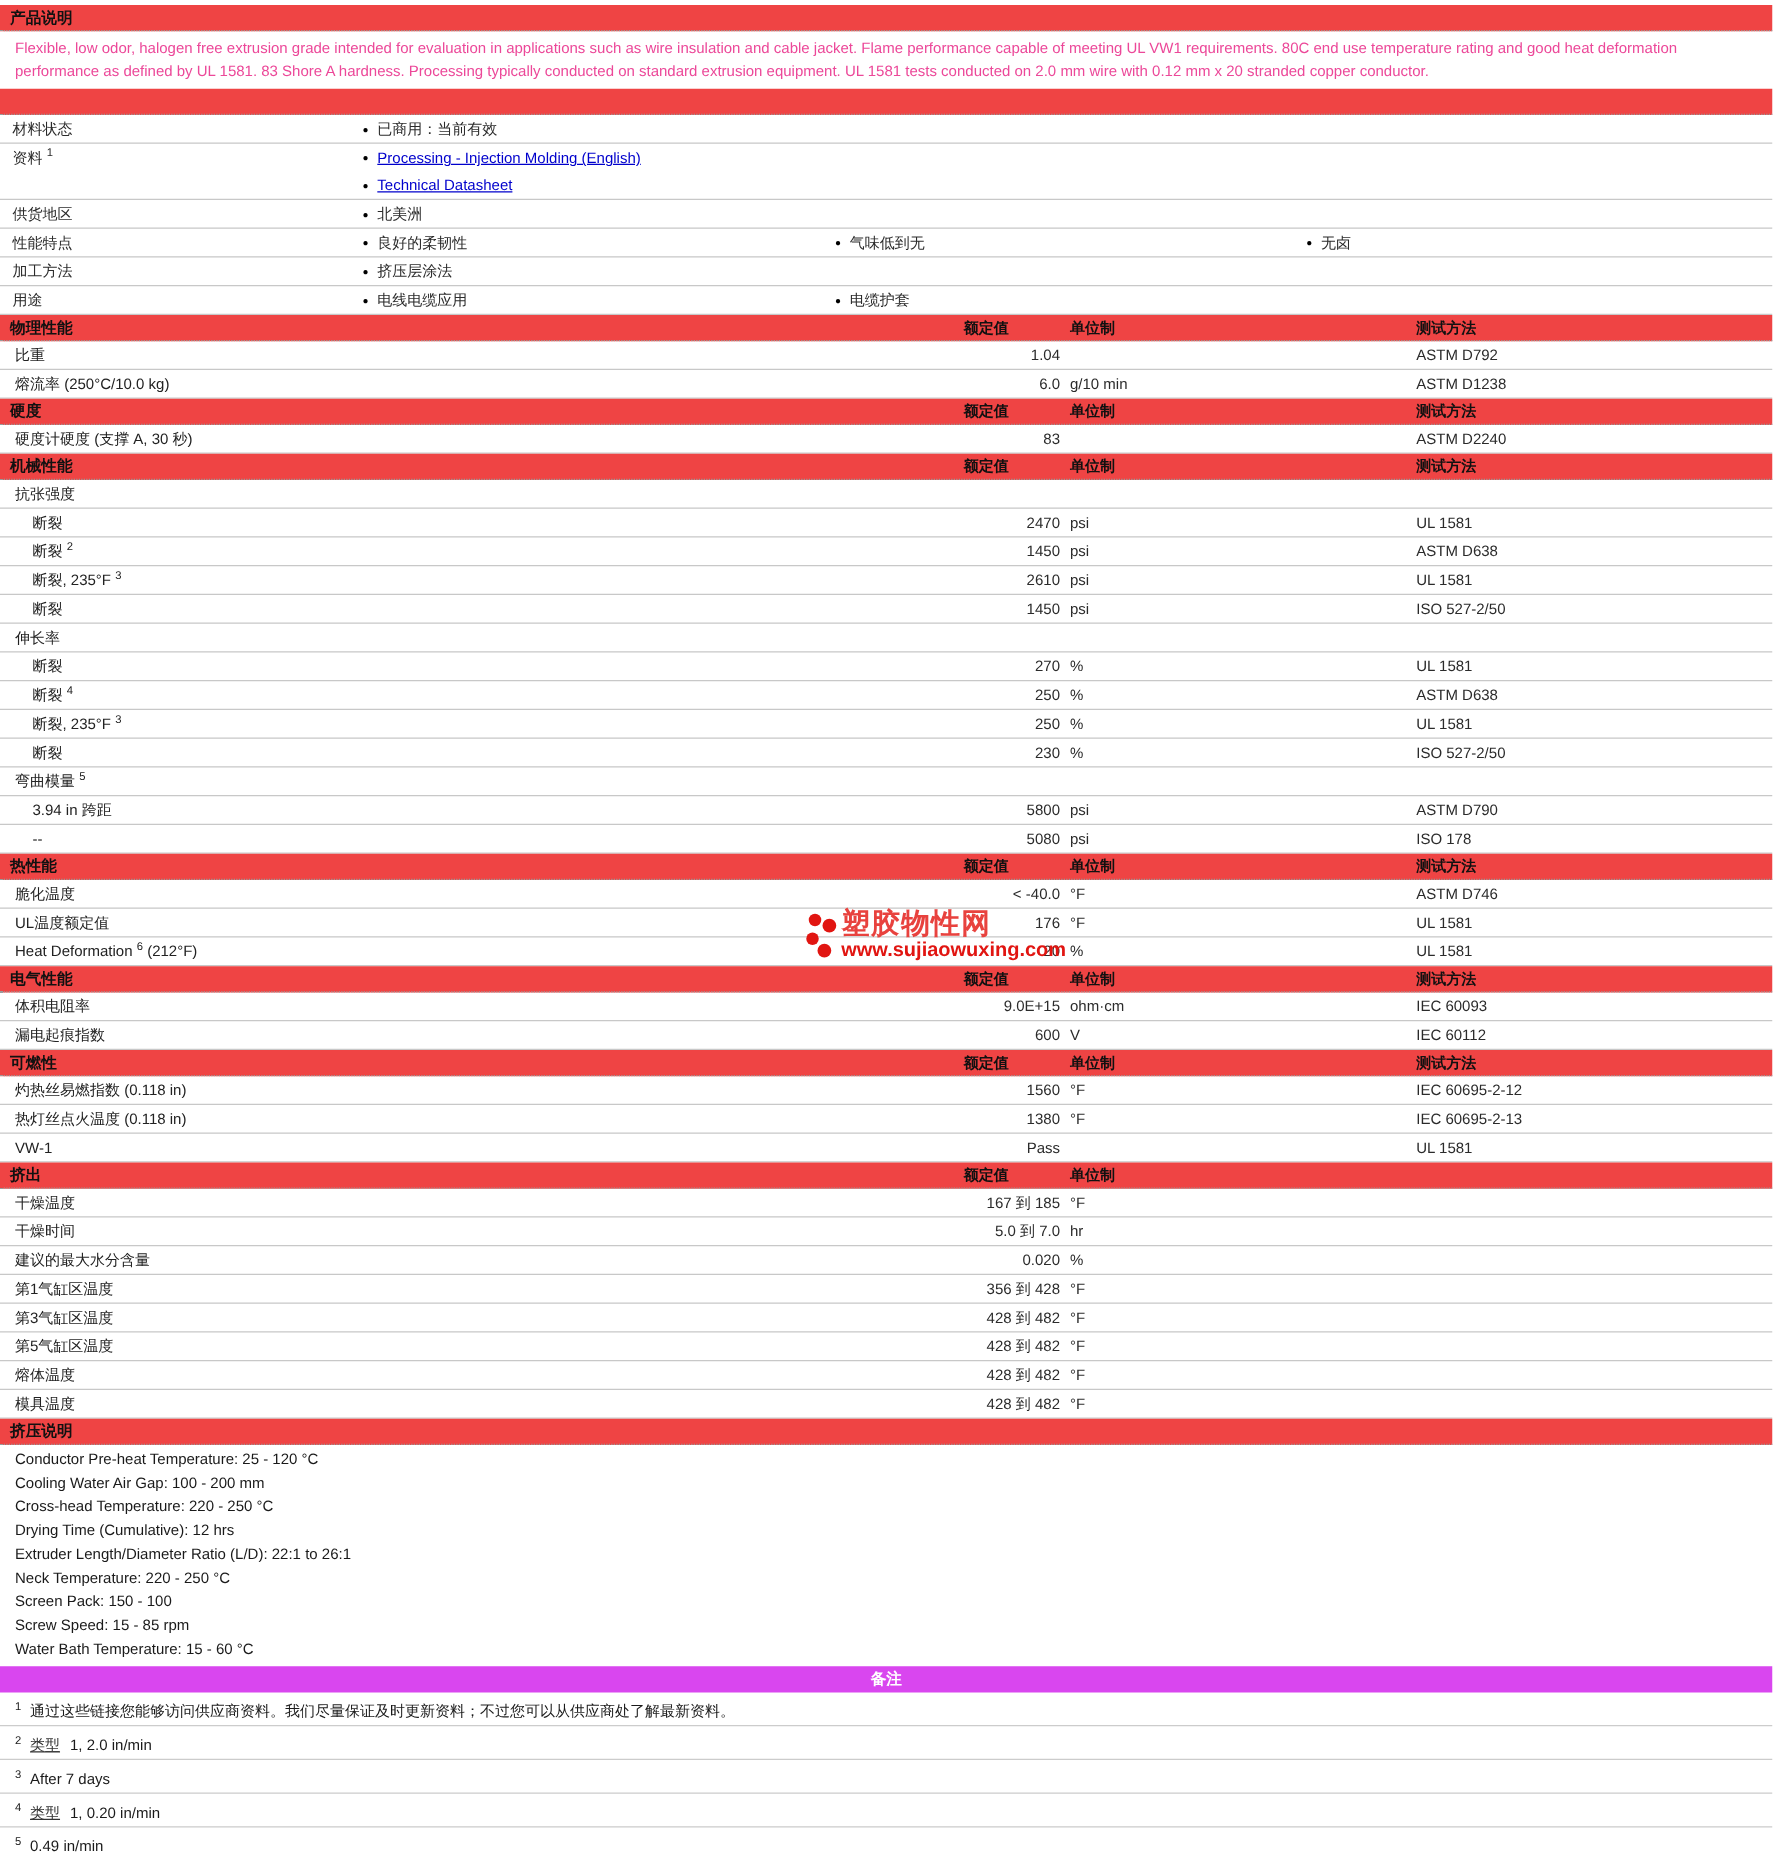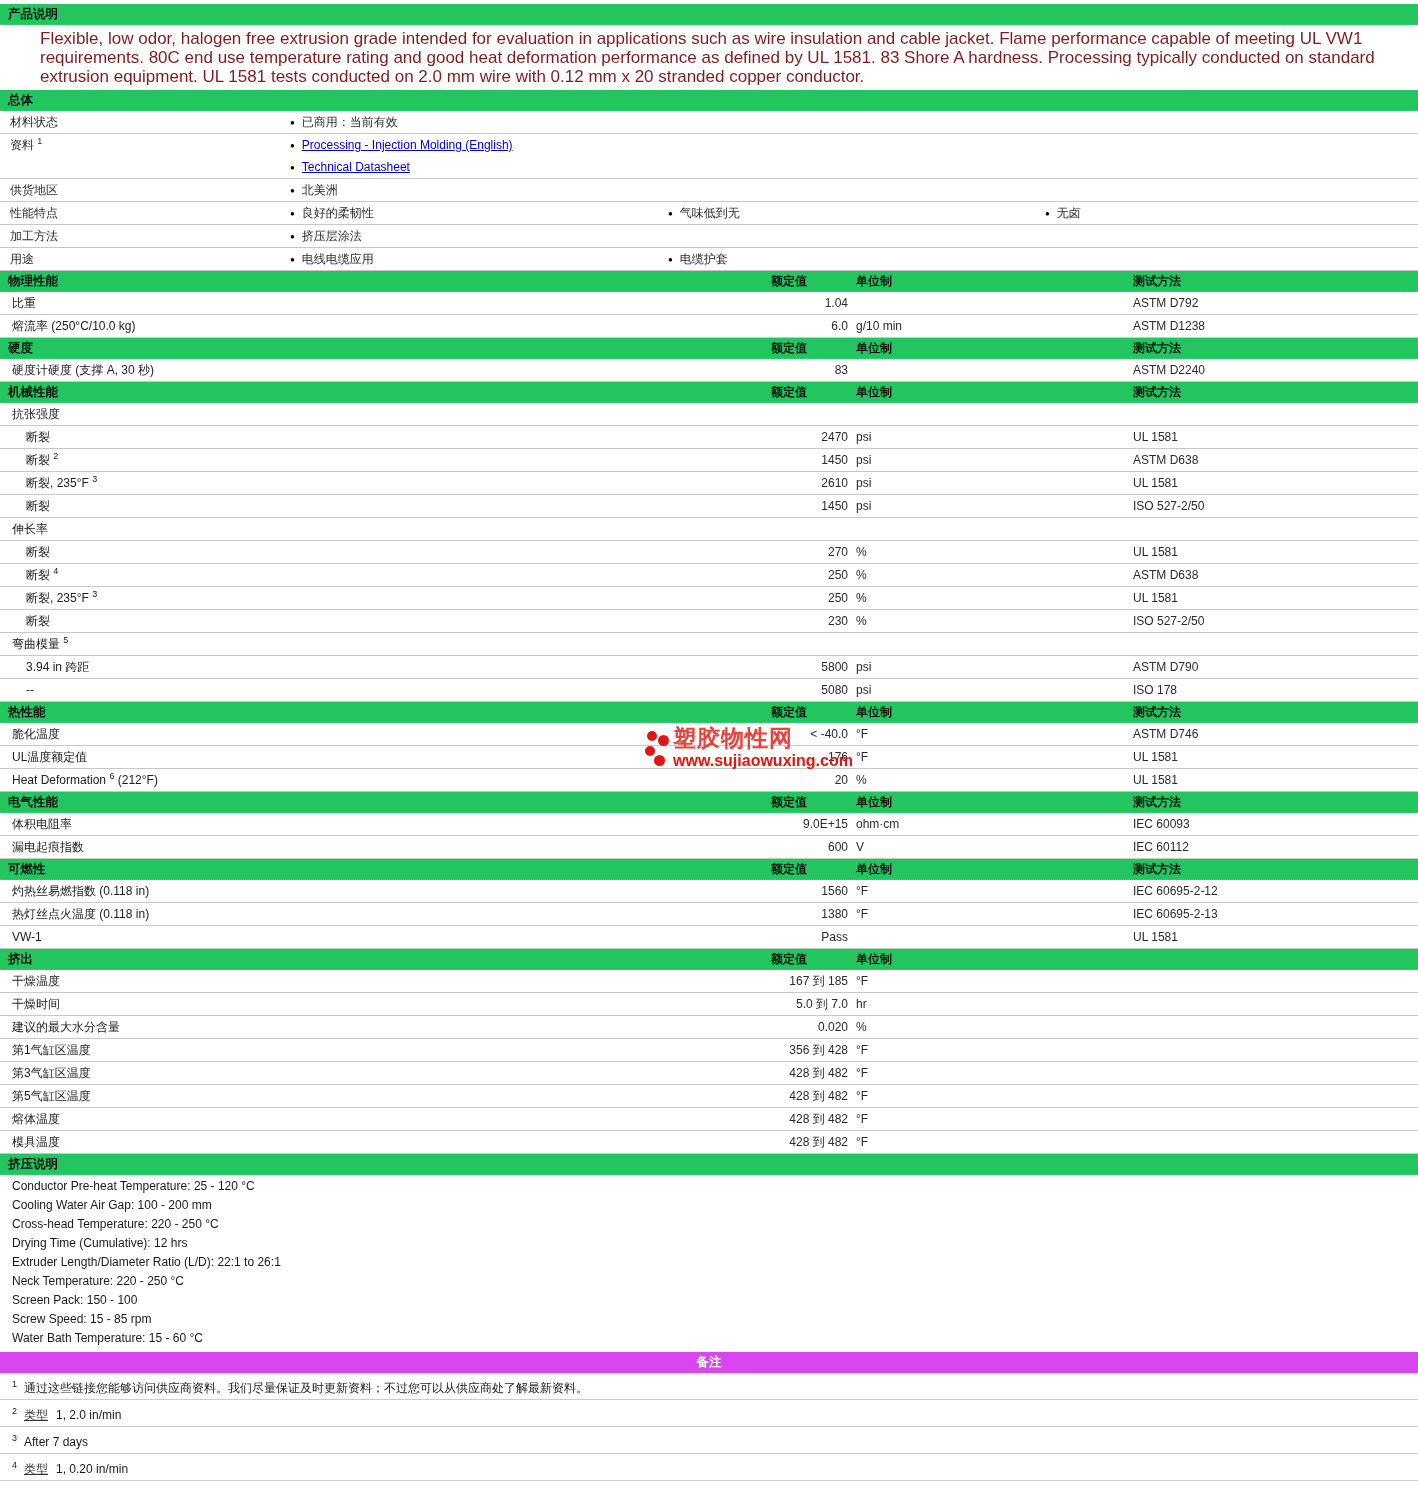--- a/index.html
+++ b/index.html
@@ -9,39 +9,38 @@
     font-family: "Liberation Sans", "DejaVu Sans", sans-serif;
     font-size: 12px;
     color: #2b2b2b;
   }
   #page { position: relative; width: 1418px; padding-top: 4px; }
 
   
   .sechead {
     display: grid;
     grid-template-columns: 730px 118px 285px 285px;
-    background: #22c55e;
+    background: #ef4444;
     height: 21px;
     line-height: 20px;
     border-bottom: 1px dotted #9a9a9a;
     font-weight: bold;
     color: #111;
   }
   .sechead .st { padding-left: 8px; font-size: 12.5px; white-space: nowrap; }
   .sechead .hv { text-align: center; white-space: nowrap; }
   .sechead .hu { padding-left: 8px; white-space: nowrap; }
   .sechead .hm { white-space: nowrap; }
 
   
   .desc {
     padding: 4px 12px 4px;
     line-height: 19px;
-    font-size: 17px;
-    color: #7f1d1d;
-    margin-left: 28px;
+    font-size: 12px;
+    color: #ec4899;
   }
 
   
   .grow {
     display: grid;
     grid-template-columns: 282px 378px 377px 381px;
     border-bottom: 1px solid #c8c8c8;
   }
   .glabel { padding-left: 10px; line-height: 22px; white-space: nowrap; }
   .gcell  { padding-left: 8px; }
@@ -101,21 +100,20 @@
 
   <div class="sechead">
     <div class="st">产品说明</div>
     <div class="hv"></div>
     <div class="hu"></div>
     <div class="hm"></div>
   </div>
   <div class="desc">Flexible, low odor, halogen free extrusion grade intended for evaluation in applications such as wire insulation and cable jacket. Flame performance capable of meeting UL VW1 requirements. 80C end use temperature rating and good heat deformation performance as defined by UL 1581. 83 Shore A hardness. Processing typically conducted on standard extrusion equipment. UL 1581 tests conducted on 2.0 mm wire with 0.12 mm x 20 stranded copper conductor.</div>
 
   <div class="sechead">
-    <div class="st">总体</div>
     <div class="hv"></div>
     <div class="hu"></div>
     <div class="hm"></div>
   </div>
   <div id="general-rows">
       <div class="grow">
         <div class="glabel">材料状态</div>
         <div class="gcell">
           <div class="bline"><span class="bullet">●</span><span>已商用：当前有效</span></div>
         </div>

